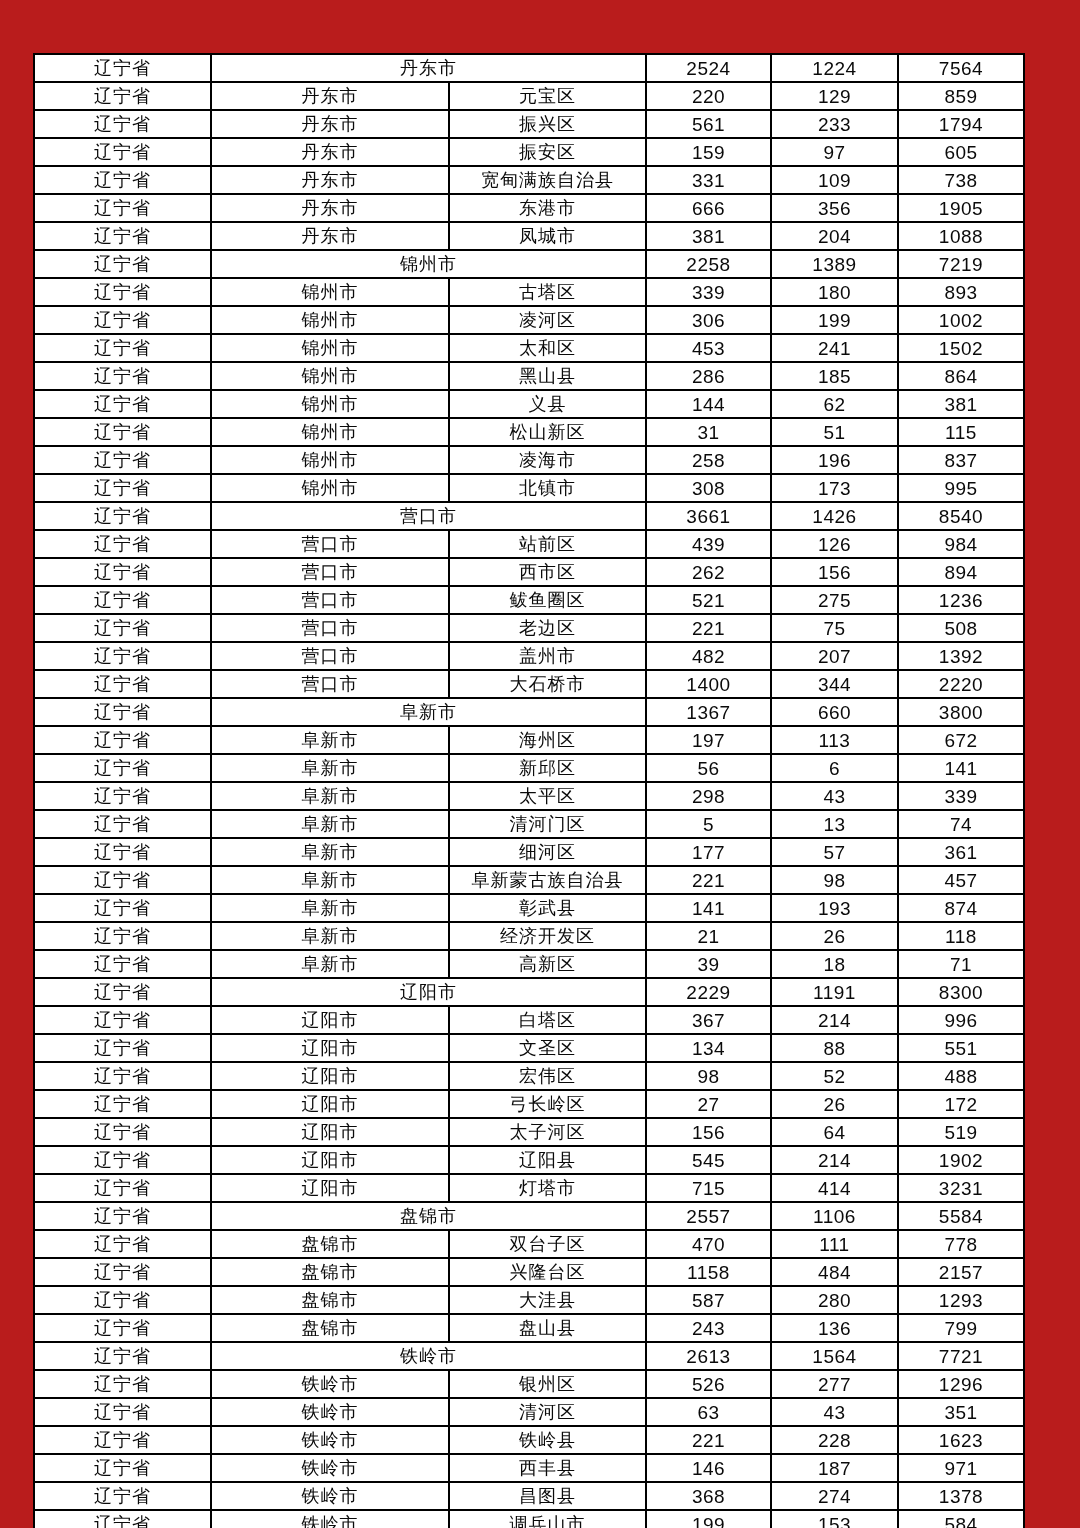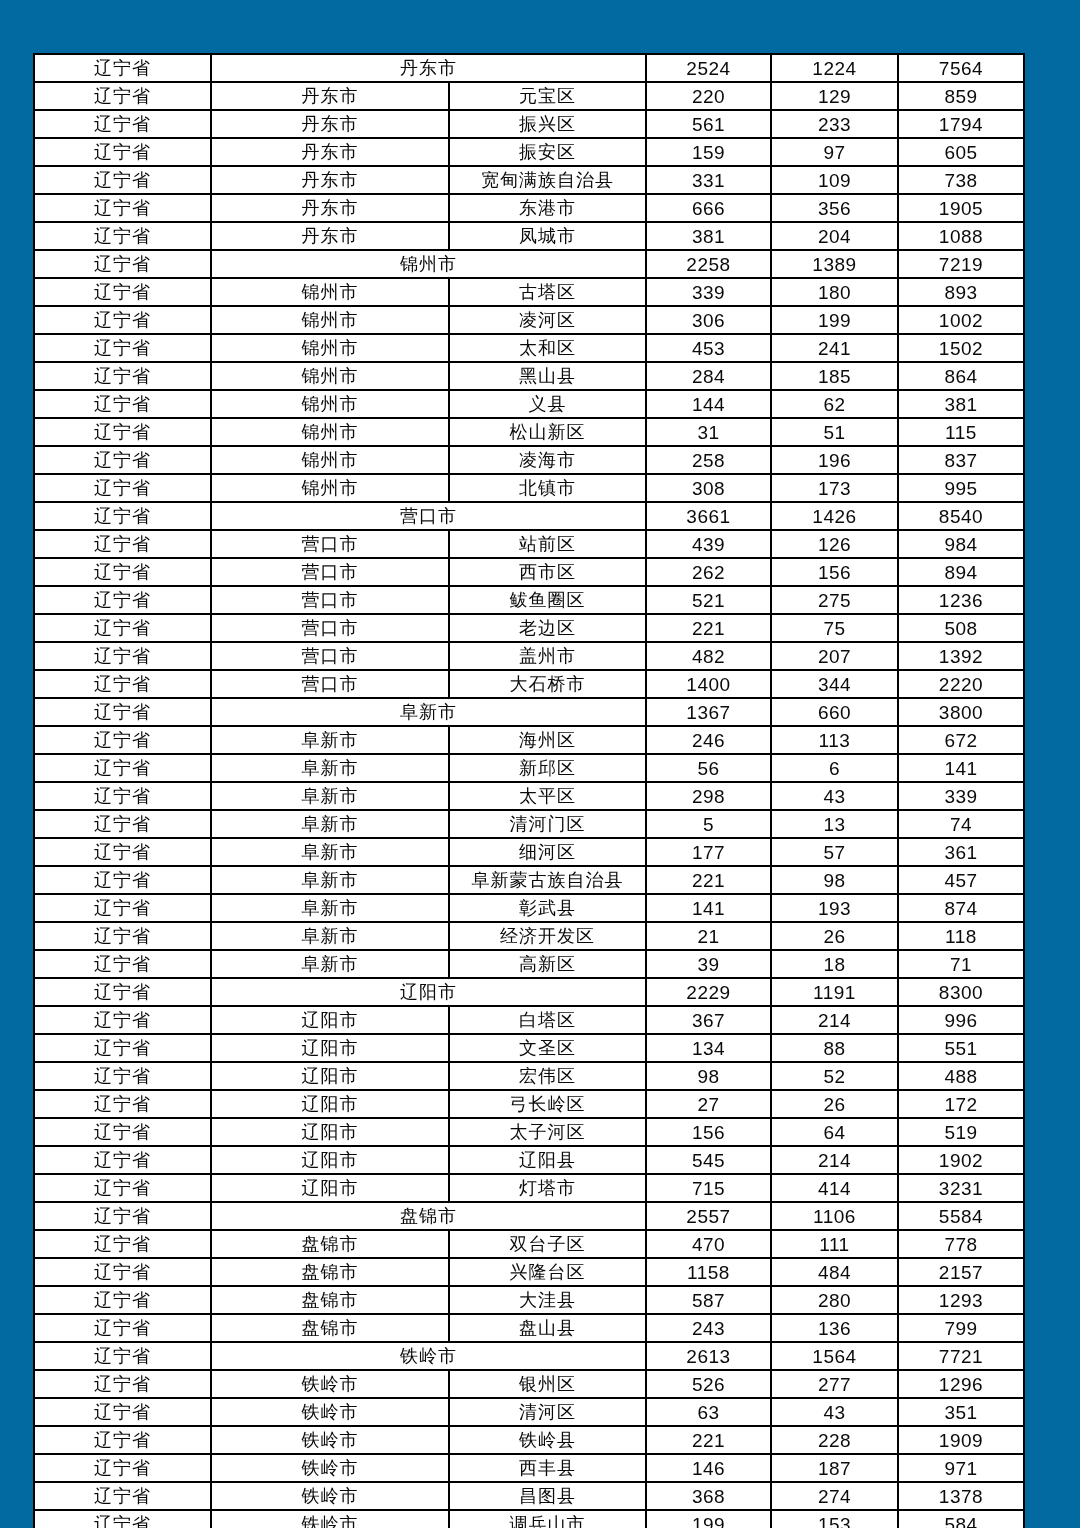--- a/index.html
+++ b/index.html
@@ -12,21 +12,21 @@
     height: 1528px;
     position: relative;
     font-family: "Liberation Sans", "DejaVu Sans", sans-serif;
     color: #000000;
   }
   .page {
     position: absolute;
     left: 0; top: 0;
     width: 1080px;
     height: 1528px;
-    background: #0369a1;
+    background: #b91c1c;
   }
   table.stats {
     position: absolute;
     left: 33px;
     top: 53px;
     width: 992px;
     border-collapse: collapse;
     table-layout: fixed;
     background: #ffffff;
   }
@@ -148,21 +148,21 @@
           <td class="cn">锦州市</td>
           <td class="cn">太和区</td>
           <td class="num">453</td>
           <td class="num">241</td>
           <td class="num">1502</td>
         </tr>
         <tr>
           <td class="cn">辽宁省</td>
           <td class="cn">锦州市</td>
           <td class="cn">黑山县</td>
-          <td class="num">284</td>
+          <td class="num">286</td>
           <td class="num">185</td>
           <td class="num">864</td>
         </tr>
         <tr>
           <td class="cn">辽宁省</td>
           <td class="cn">锦州市</td>
           <td class="cn">义县</td>
           <td class="num">144</td>
           <td class="num">62</td>
           <td class="num">381</td>
@@ -250,21 +250,21 @@
           <td class="cn">辽宁省</td>
           <td class="cn" colspan="2">阜新市</td>
           <td class="num">1367</td>
           <td class="num">660</td>
           <td class="num">3800</td>
         </tr>
         <tr>
           <td class="cn">辽宁省</td>
           <td class="cn">阜新市</td>
           <td class="cn">海州区</td>
-          <td class="num">246</td>
+          <td class="num">197</td>
           <td class="num">113</td>
           <td class="num">672</td>
         </tr>
         <tr>
           <td class="cn">辽宁省</td>
           <td class="cn">阜新市</td>
           <td class="cn">新邱区</td>
           <td class="num">56</td>
           <td class="num">6</td>
           <td class="num">141</td>
@@ -449,21 +449,21 @@
           <td class="num">63</td>
           <td class="num">43</td>
           <td class="num">351</td>
         </tr>
         <tr>
           <td class="cn">辽宁省</td>
           <td class="cn">铁岭市</td>
           <td class="cn">铁岭县</td>
           <td class="num">221</td>
           <td class="num">228</td>
-          <td class="num">1909</td>
+          <td class="num">1623</td>
         </tr>
         <tr>
           <td class="cn">辽宁省</td>
           <td class="cn">铁岭市</td>
           <td class="cn">西丰县</td>
           <td class="num">146</td>
           <td class="num">187</td>
           <td class="num">971</td>
         </tr>
         <tr>

